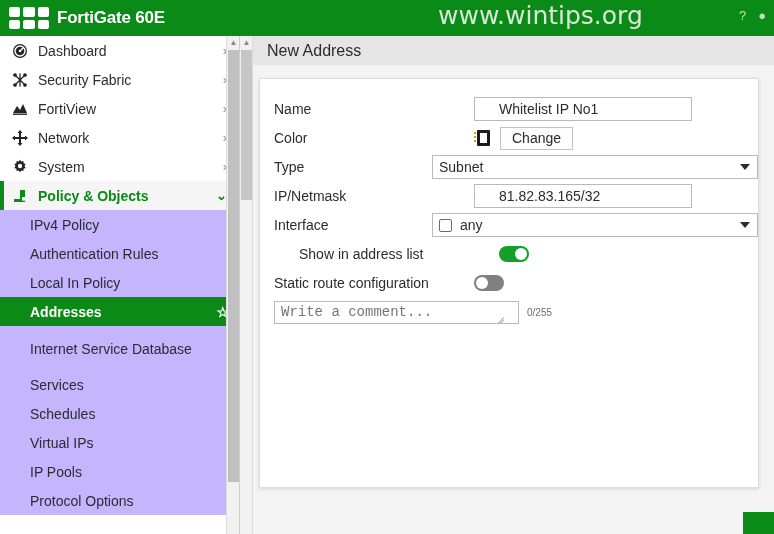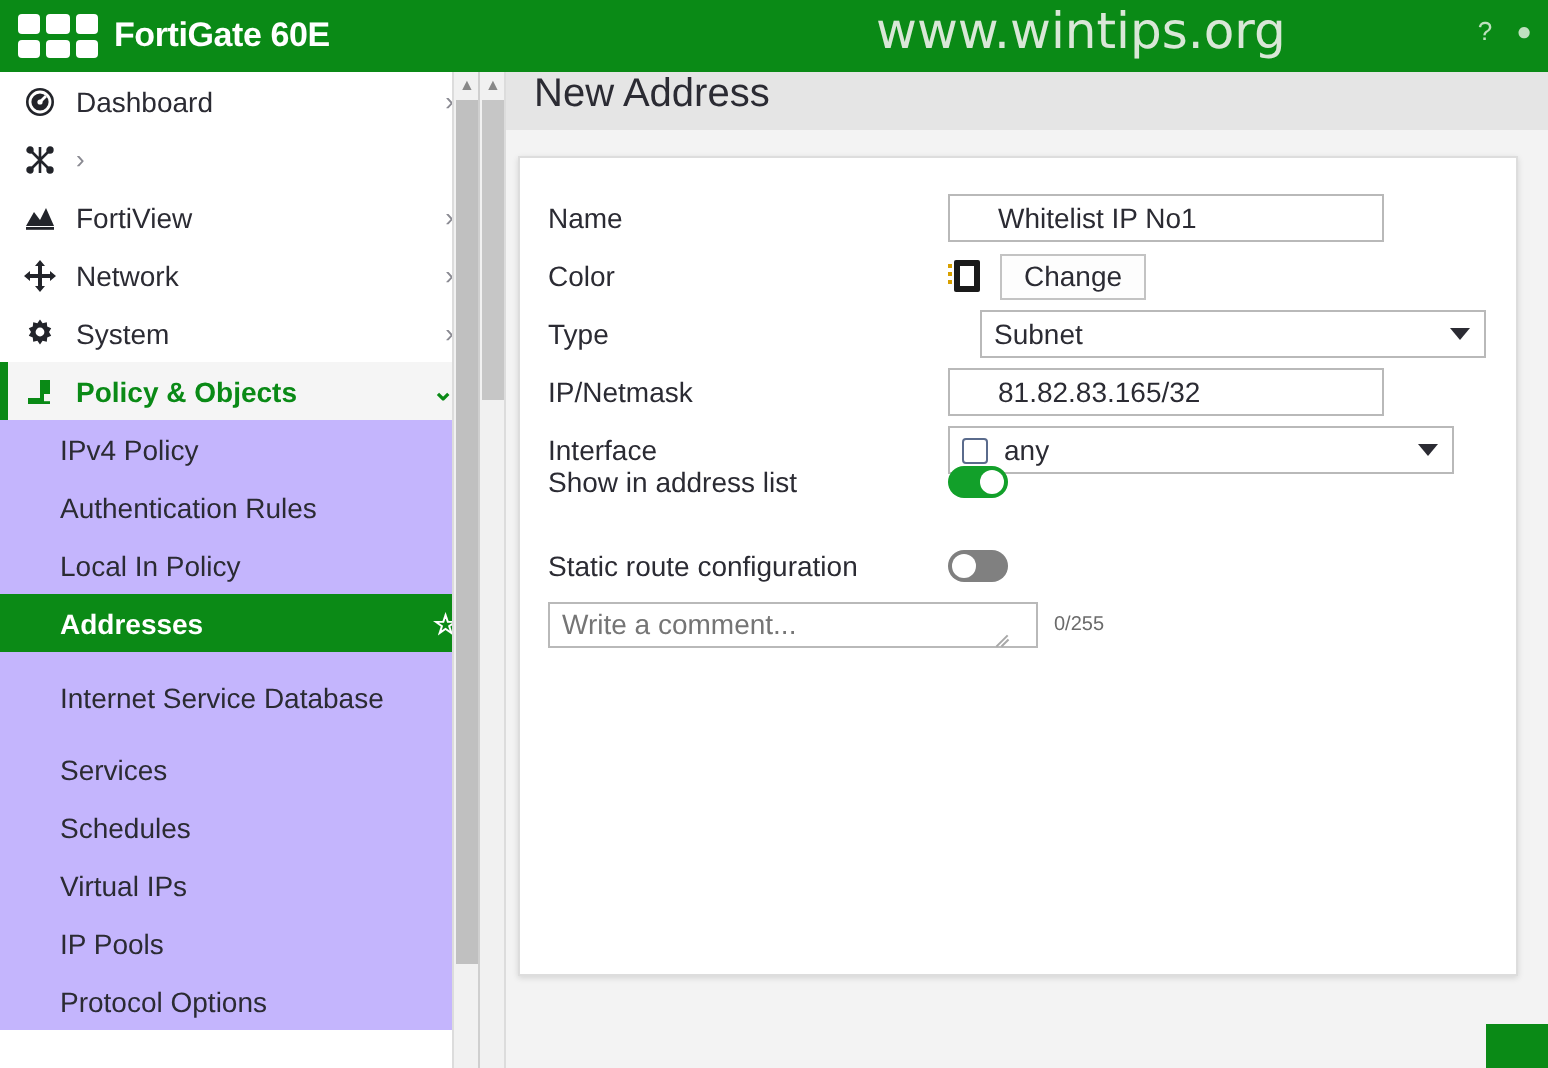--- a/index.html
+++ b/index.html
@@ -155,23 +155,23 @@
   }
   .panel-thumb {
     position: absolute; left: 1px; top: 14px;
     width: 11px; height: 150px;
     background: #c6c6c6;
   }
   .panel-title-bar {
     position: absolute; left: 13px; top: 0;
     width: 521px; height: 29px;
     background: #e5e5e5;
-    display: flex; 
+    display: flex; align-items: center;
     padding-left: 14px;
-    font-size: 20px;
+    font-size: 16px;
     color: #2b2b33;
   }
   .card {
     position: absolute; left: 19px; top: 42px;
     width: 500px; height: 410px;
     background: #ffffff;
     border: 1px solid #dddddd;
     box-shadow: 0 1px 3px rgba(0,0,0,.13);
   }
 
@@ -195,21 +195,21 @@
     width: 218px; height: 24px;
     border: 1px solid #b9b9b9;
     background: #ffffff;
     font-family: "Liberation Sans", sans-serif;
     font-size: 14px;
     color: #2b2b33;
     padding: 0 24px;
     outline: none;
   }
   .sel {
-    width: 253px; height: 24px;
+    width: 326px; height: 24px;
     border: 1px solid #b9b9b9;
     background: #ffffff;
     font-size: 14px;
     color: #2b2b33;
     padding: 0 6px;
     display: flex; align-items: center;
     position: relative;
   }
   .sel .caret {
     position: absolute; right: 7px; top: 50%;
@@ -274,21 +274,21 @@
   .toggle.on { background: #12a02a; }
   .toggle.on .knob { right: 2px; }
   .toggle.off { background: #808080; }
   .toggle.off .knob { left: 2px; }
 
   .ta-wrap { position: relative; display: flex; align-items: center; }
   .ta {
     width: 245px; height: 23px;
     border: 1px solid #b9b9b9;
     background: #ffffff;
-    font-family: Liberation Sans, sans-serif;
+    font-family: Liberation Mono, monospace;
     font-size: 14px;
     color: #9a9a9a;
     padding: 2px 6px;
     resize: none;
     outline: none;
     overflow: hidden;
   }
   .ta-grip {
     position: absolute; right: 47px; bottom: 2px;
     width: 8px; height: 8px;
@@ -361,20 +361,21 @@
     <div class="nav-item">
       <span class="ico">
         <svg width="16" height="16" viewBox="0 0 16 16" stroke="#22242a" stroke-width="1.3">
             <path d="M3 3 L13 13 M13 3 L3 13 M8 1.5 L8 14.5"></path>
             <circle cx="3" cy="3" r="1.2" fill="#22242a"></circle>
             <circle cx="13" cy="13" r="1.2" fill="#22242a"></circle>
             <circle cx="13" cy="3" r="1.2" fill="#22242a"></circle>
             <circle cx="3" cy="13" r="1.2" fill="#22242a"></circle>
           </svg>
       </span>
+      <span class="lbl">Security Fabric</span>
       <span class="chev">›</span>
     </div>
 
     <div class="nav-item">
       <span class="ico">
         <svg width="16" height="16" viewBox="0 0 16 16">
             <path d="M1 12 L5 5 L8 9 L11 3 L15 12 Z" fill="#22242a"></path>
             <rect x="1" y="12.5" width="14" height="1.4" fill="#22242a"></rect>
           </svg>
       </span>
@@ -511,21 +512,21 @@
           <div class="lab">Interface</div>
           <div class="ctl">
             <div class="sel">
               <span class="cbox"></span>
               <span>any</span>
               <span class="caret"></span>
             </div>
           </div>
         </div>
 
-        <div class="row" style="top:150px;">
+        <div class="row" style="top:163px;margin-left:25px;">
           <div class="lab">Show in address list</div>
           <div class="ctl">
             <div class="toggle on">
               <span class="knob"></span>
             </div>
           </div>
         </div>
 
         <div class="row" style="top:192px;">
           <div class="lab">Static route configuration</div>

